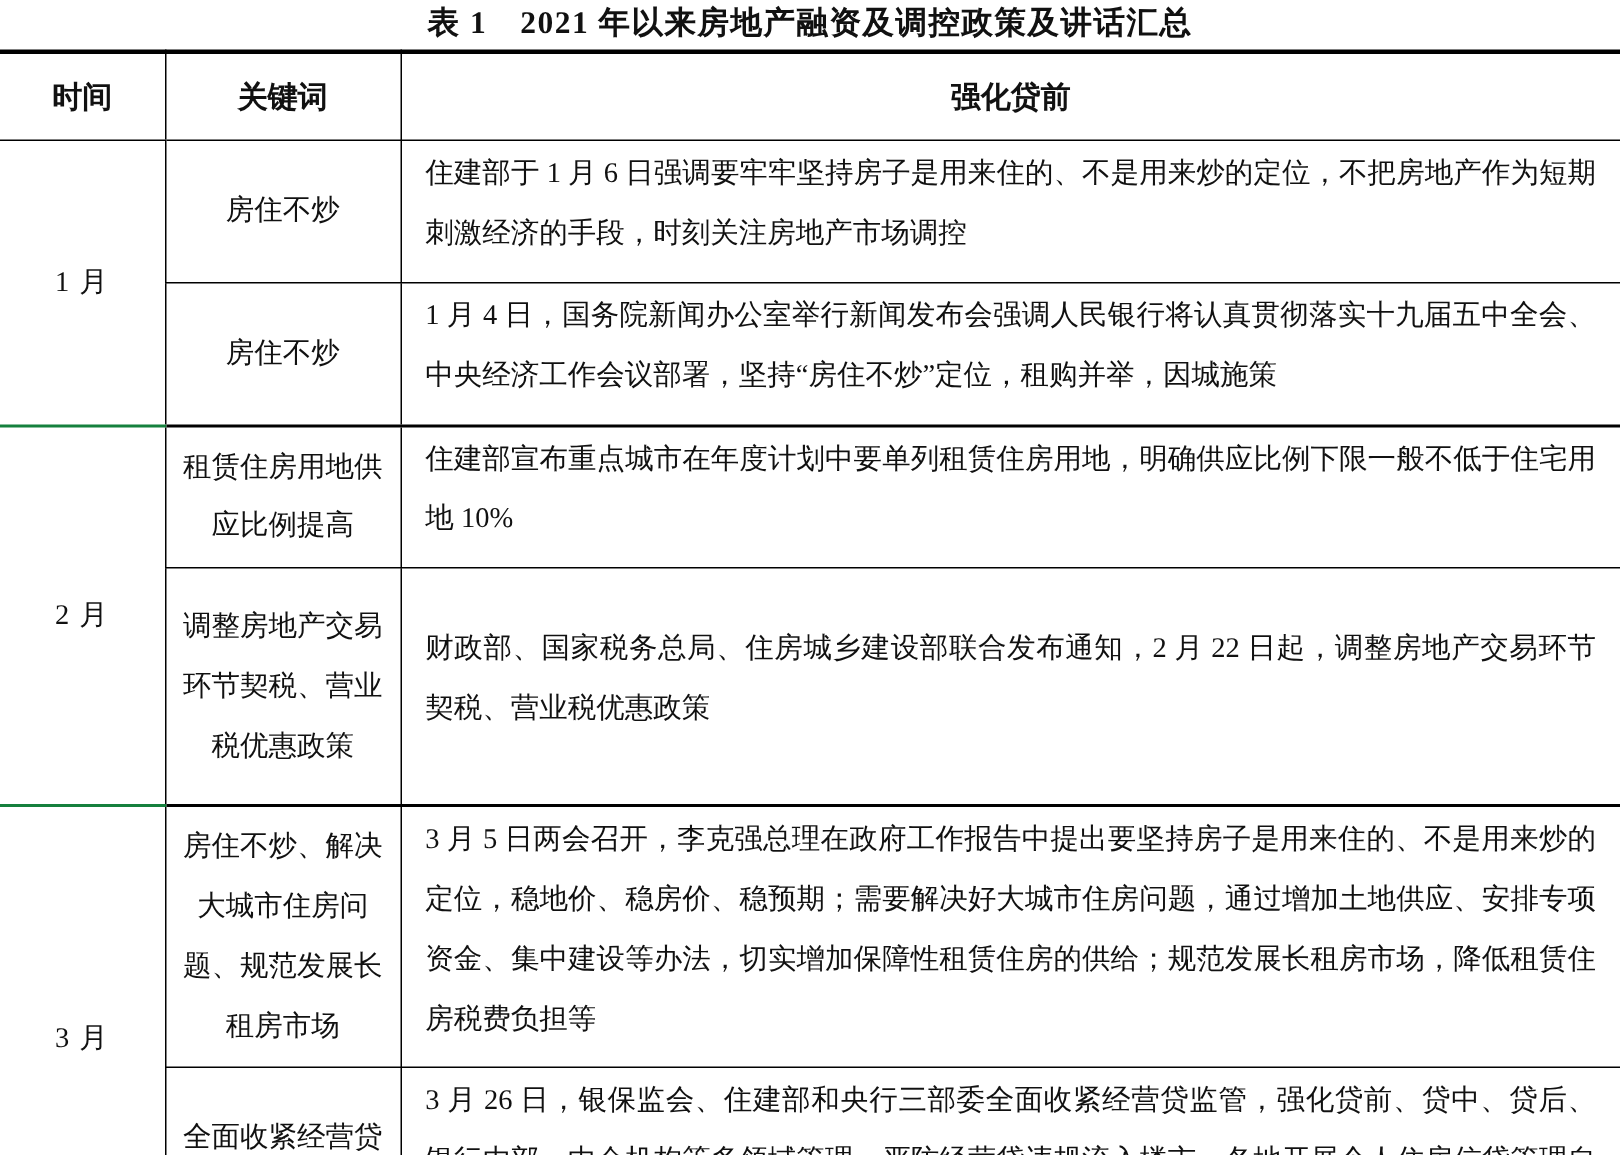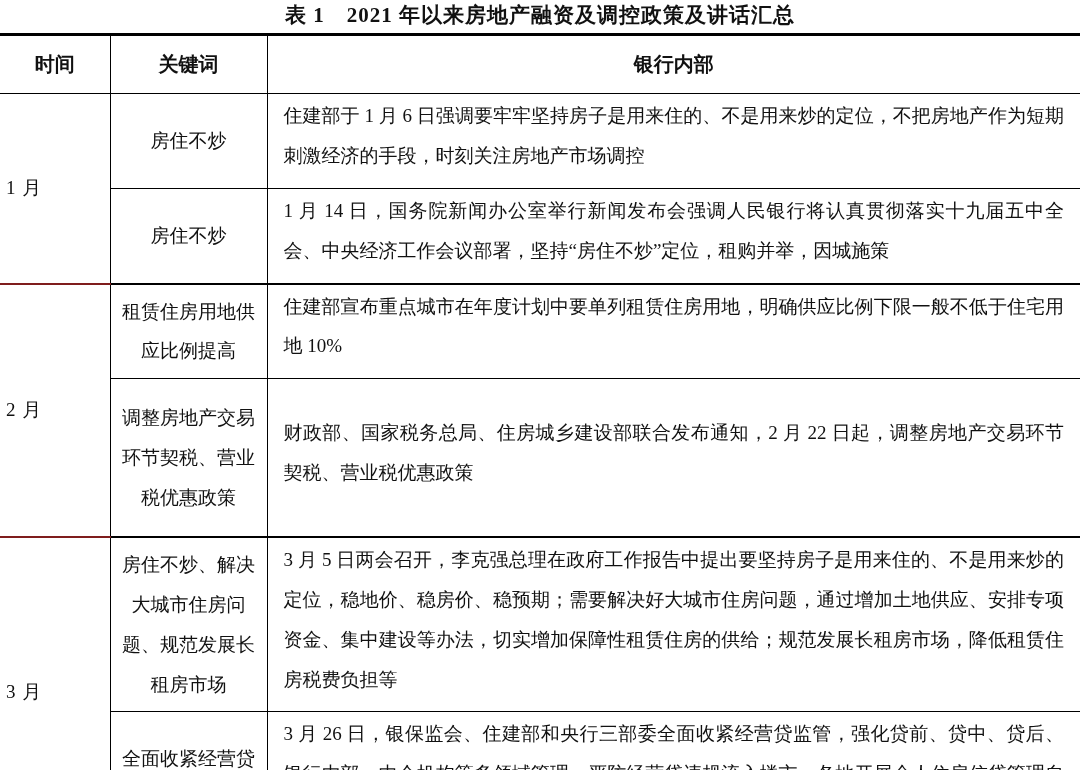--- a/index.html
+++ b/index.html
@@ -48,23 +48,23 @@
     padding: 12px;
   }
   th.h-keyword, td.cell-keyword { border-left: 1px solid #000; border-right: 1px solid #000; text-align: center; }
 
   td {
     vertical-align: middle;
     padding: 2px 6px;
     box-sizing: border-box;
   }
   td.cell-time {
-    text-align: left;
+    text-align: center;
     font-size: 19px;
-    border-bottom: 2px solid #7f1d1d;   
+    border-bottom: 2px solid #15803d;   
     letter-spacing: 1px;
   }
   td.cell-keyword {
     line-height: 2.1;
     padding: 2px 9px;
   }
   td.cell-policy {
     text-align: justify;
     line-height: 2.1;
     padding: 2px 16px 12px 16px;
@@ -92,34 +92,34 @@
     <colgroup>
       <col class="c-time">
       <col class="c-keyword">
       <col class="c-policy">
     </colgroup>
 
     <thead>
       <tr>
         <th class="h-time">时间</th>
         <th class="h-keyword">关键词</th>
-        <th class="h-policy">银行内部</th>
+        <th class="h-policy">强化贷前</th>
       </tr>
     </thead>
 
     <tbody>
 
       <tr class="r1 row-inner">
         <td class="cell-time" rowspan="2">1 月</td>
         <td class="cell-keyword">房住不炒</td>
         <td class="cell-policy">住建部于 1 月 6 日强调要牢牢坚持房子是用来住的、不是用来炒的定位，不把房地产作为短期刺激经济的手段，时刻关注房地产市场调控</td>
       </tr>
       <tr class="r2 row-last">
         <td class="cell-keyword">房住不炒</td>
-        <td class="cell-policy">1 月 14 日，国务院新闻办公室举行新闻发布会强调人民银行将认真贯彻落实十九届五中全会、中央经济工作会议部署，坚持“房住不炒”定位，租购并举，因城施策</td>
+        <td class="cell-policy">1 月 4 日，国务院新闻办公室举行新闻发布会强调人民银行将认真贯彻落实十九届五中全会、中央经济工作会议部署，坚持“房住不炒”定位，租购并举，因城施策</td>
       </tr>
 
       <tr class="r3 row-inner">
         <td class="cell-time" rowspan="2">2 月</td>
         <td class="cell-keyword">租赁住房用地供应比例提高</td>
         <td class="cell-policy">住建部宣布重点城市在年度计划中要单列租赁住房用地，明确供应比例下限一般不低于住宅用地 10%</td>
       </tr>
       <tr class="r4 row-last">
         <td class="cell-keyword">调整房地产交易环节契税、营业税优惠政策</td>
         <td class="cell-policy">财政部、国家税务总局、住房城乡建设部联合发布通知，2 月 22 日起，调整房地产交易环节契税、营业税优惠政策</td>

